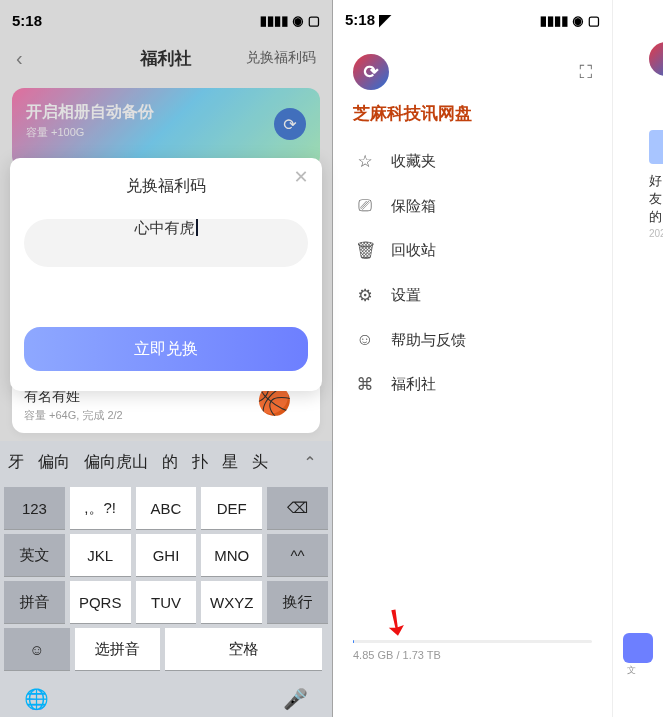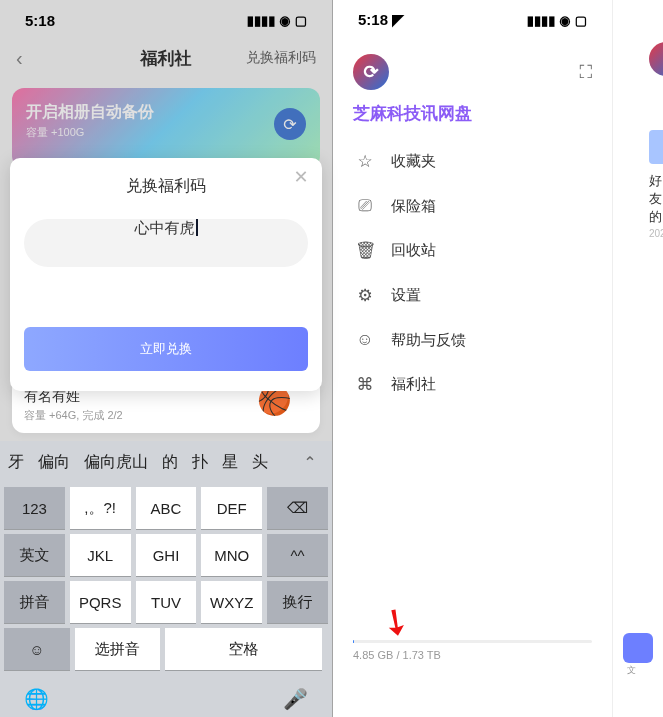--- a/index.html
+++ b/index.html
@@ -3,21 +3,21 @@
 <meta charset="utf-8">
 <style>
 * { margin: 0; padding: 0; box-sizing: border-box; font-family: -apple-system, "PingFang SC", sans-serif; }
 body { display: flex; width: 663px; height: 717px; background: #fff; overflow: hidden; }
 .screen { position: relative; height: 717px; }
 .screen-left { width: 332px; background: #f5f5f5; }
 .screen-mid { width: 280px; background: #fff; border-left: 1px solid #a3a3a3; }
 .screen-right { width: 51px; background: #fff; border-left: 1px solid #eee; overflow: hidden; padding-left: 28px; }
 
 
-.status-bar { display: flex; justify-content: space-between; align-items: center; padding: 8px 25px 4px; height: 36px; font-size: 15px; font-weight: 600; }
+.status-bar { display: flex; justify-content: space-between; align-items: center; padding: 8px 12px 4px; height: 36px; font-size: 15px; font-weight: 600; }
 .status-right { display: flex; gap: 4px; align-items: center; font-size: 13px; }
 
 
 .left-header { display: flex; align-items: center; justify-content: space-between; padding: 8px 16px; height: 44px; }
 .left-title { font-size: 17px; font-weight: 600; color: #333; position: absolute; left: 50%; transform: translateX(-50%); }
 .left-action { font-size: 14px; color: #666; }
 
 
 .banner { margin: 8px 12px; height: 80px; border-radius: 12px; background: linear-gradient(135deg, #ff7eb3, #7fdbff, #b4f8c8); padding: 14px; color: #fff; position: relative; }
 .banner-title { font-size: 16px; font-weight: 600; }
@@ -25,21 +25,21 @@
 .banner-icon { position: absolute; right: 14px; top: 20px; width: 32px; height: 32px; border-radius: 50%; background: #4a7fd6; display: flex; align-items: center; justify-content: center; color: #fff; }
 
 
 .dim-overlay { position: absolute; inset: 0; background: rgba(0,0,0,0.12); pointer-events: none; }
 
 
 .modal { position: absolute; left: 10px; right: 10px; top: 158px; background: #fff; border-radius: 10px; padding: 18px 14px 20px; box-shadow: 0 4px 18px rgba(0,0,0,0.15); z-index: 5; }
 .modal-close { position: absolute; right: 10px; top: 8px; width: 22px; height: 22px; color: #bbb; font-size: 18px; display: flex; align-items: center; justify-content: center; }
 .modal-title { text-align: center; font-size: 16px; font-weight: 500; color: #333; margin-bottom: 22px; }
 .modal-input { width: 100%; height: 48px; border: none; border-radius: 24px; background: #f3f3f3; text-align: center; font-size: 15px; color: #333; outline: none; }
-.modal-btn { width: 100%; height: 44px; margin-top: 60px; border: none; border-radius: 6px; background: linear-gradient(90deg, #8ea8ff, #6d7fff); color: #fff; font-size: 13px; }
+.modal-btn { width: 100%; height: 44px; margin-top: 60px; border: none; border-radius: 16px; background: linear-gradient(90deg, #8ea8ff, #6d7fff); color: #fff; font-size: 16px; }
 
 
 .peek-card { position: absolute; left: 12px; right: 12px; top: 378px; background: #fff; border-radius: 12px; padding: 10px 12px; box-shadow: 0 2px 8px rgba(0,0,0,0.05); z-index: 2; }
 .peek-title { font-size: 14px; font-weight: 500; color: #333; }
 .peek-sub { font-size: 11px; color: #999; margin-top: 2px; }
 .peek-emoji { position: absolute; right: 28px; top: 6px; font-size: 28px; }
 
 
 .keyboard { position: absolute; bottom: 0; left: 0; right: 0; background: #d1d4d9; z-index: 10; }
 .candidate-row { display: flex; align-items: center; height: 42px; padding: 0 8px; gap: 14px; overflow: hidden; }
@@ -51,21 +51,21 @@
 .key.dark { background: #adb1b9; }
 .key.wide { flex: 1.3; }
 .key.space { flex: 2.4; }
 .kb-bottom { display: flex; justify-content: space-between; align-items: center; padding: 8px 24px 6px; }
 .kb-icon { font-size: 20px; color: #555; }
 
 
 .mid-header { padding: 18px 20px 6px; display: flex; justify-content: space-between; align-items: center; }
 .logo { width: 36px; height: 36px; border-radius: 50%; background: linear-gradient(135deg, #e63946, #2a6fd6); display: flex; align-items: center; justify-content: center; color: #fff; font-weight: bold; font-size: 18px; }
 .scan-icon { font-size: 18px; color: #666; }
-.mid-title { padding: 6px 20px 14px; font-size: 17px; font-weight: 600; color: #8b5cf6; }
+.mid-title { padding: 6px 20px 14px; font-size: 17px; font-weight: 600; color: #c2410c; }
 .menu-item { display: flex; align-items: center; gap: 16px; padding: 12px 22px; font-size: 15px; color: #333; }
 .menu-icon { width: 20px; font-size: 17px; color: #555; text-align: center; }
 .storage { position: absolute; bottom: 56px; left: 20px; right: 20px; }
 .storage-bar { height: 3px; background: #eee; border-radius: 2px; margin-bottom: 6px; position: relative; }
 .storage-fill { height: 100%; background: #3b82f6; border-radius: 2px; width: 0.3%; }
 .storage-text { font-size: 11px; color: #999; }
 .arrow { position: absolute; bottom: 74px; left: 48px; color: #e11; font-size: 36px; transform: rotate(35deg); }
 
 
 .right-logo { width: 34px; height: 34px; border-radius: 50%; background: linear-gradient(135deg,#e63946,#2a6fd6); margin: 42px 0 0 8px; }

